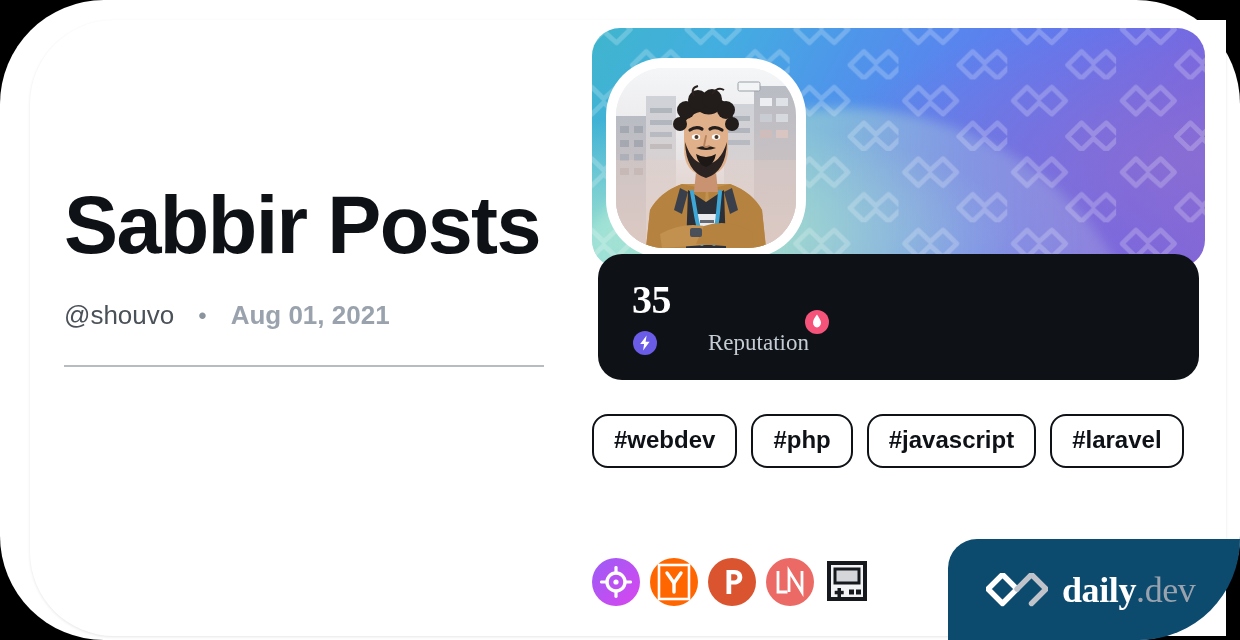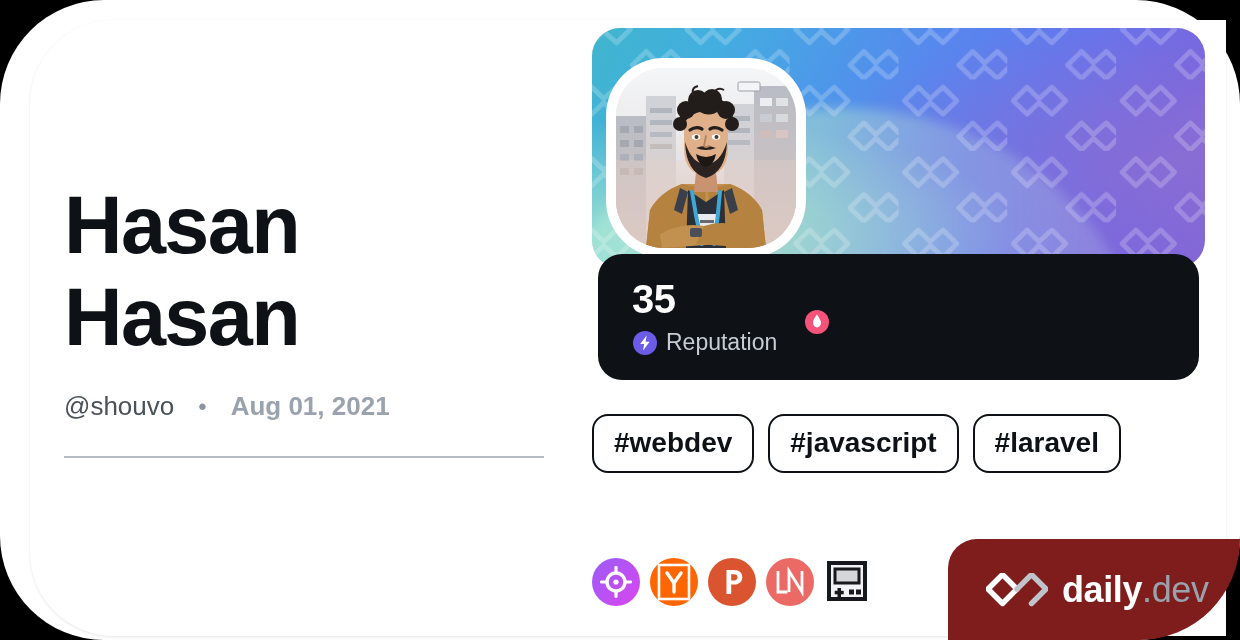--- a/index.html
+++ b/index.html
@@ -156,21 +156,21 @@
     left: 6px;
     top: 226px;
     width: 601px;
     height: 126px;
     background: #0e1217;
     border-radius: 24px;
     display: flex;
     align-items: center;
     padding: 0 34px;
   }
-  .stat { flex: 0 0 auto; }
+  .stat { flex: 0 0 auto; font-family: Liberation Serif, serif; }
   .stat:nth-child(1) { width: 172px; }
   .stat:nth-child(2) { width: 208px; }
   .stat:nth-child(3) { width: auto; }
 
   .stat-value {
     font-size: 40px;
     font-weight: 700;
     color: #ffffff;
     line-height: 1.05;
     letter-spacing: -0.5px;
@@ -179,38 +179,39 @@
     margin-top: 9px;
     display: flex;
     align-items: center;
     gap: 8px;
   }
   .stat-label {
     font-size: 23px;
     color: #c5ccd4;
     font-weight: 400;
     white-space: nowrap;
+    margin-left: 42px;
   }
   .stat-icon { flex: 0 0 auto; width: 26px; height: 26px; display: block; }
 
   
   .tags {
     position: absolute;
     left: 0;
     top: 386px;
     width: 613px;
     display: flex;
     flex-wrap: wrap;
     gap: 16px 14px;
   }
   .tag {
     border: 2px solid #0e1217;
     border-radius: 16px;
     padding: 9px 20px 11px;
-    font-size: 28px;
+    font-size: 24px;
     font-weight: 700;
     color: #0e1217;
     background: #ffffff;
     line-height: 1.25;
     white-space: nowrap;
   }
 
   
   .badges {
     position: absolute;
@@ -223,26 +224,27 @@
   .badge { width: 48px; height: 48px; display: block; flex: 0 0 auto; }
   .badge svg { display: block; width: 48px; height: 48px; }
 
   
   .logo-chip {
     position: absolute;
     left: 948px;
     top: 539px;
     width: 292px;
     height: 101px;
-    background: #7f1d1d;
+    background: #0c4a6e;
     border-radius: 30px 0 104px 0;
     display: flex;
     align-items: center;
     padding-left: 38px;
     gap: 14px;
+    font-family: Liberation Serif, serif;
   }
   .logo-mark { width: 62px; height: 34px; flex: 0 0 auto; }
   .logo-mark svg { display: block; width: 62px; height: 34px; }
   .logo-text {
     font-size: 36px;
     font-weight: 700;
     letter-spacing: -0.4px;
     line-height: 1;
     white-space: nowrap;
   }
@@ -251,21 +253,21 @@
 </style>
 </head>
 <body>
 
 <div id="root">
 
   <div class="card-outer">
     <div class="card-inner"></div>
 
     <div class="left-col">
-      <div class="profile-name">Hasan Hasan</div>
+      <div class="profile-name">Sabbir Posts</div>
 
       <div class="meta-row">
         <span class="handle">@shouvo</span>
         <span class="meta-dot">•</span>
         <span class="joined-date">Aug 01, 2021</span>
       </div>
 
       <div class="divider"></div>
     </div>
 
@@ -427,20 +429,21 @@
               </svg>
             </span>
           </div>
         </div>
 
 
       </div>
 
       <div class="tags">
         <span class="tag">#webdev</span>
+        <span class="tag">#php</span>
         <span class="tag">#javascript</span>
         <span class="tag">#laravel</span>
       </div>
 
       <div class="badges">
 
         <span class="badge">
           <svg viewBox="0 0 48 48" xmlns="http://www.w3.org/2000/svg">
             <defs>
               <linearGradient id="tg" x1="0" y1="0" x2="1" y2="1">

